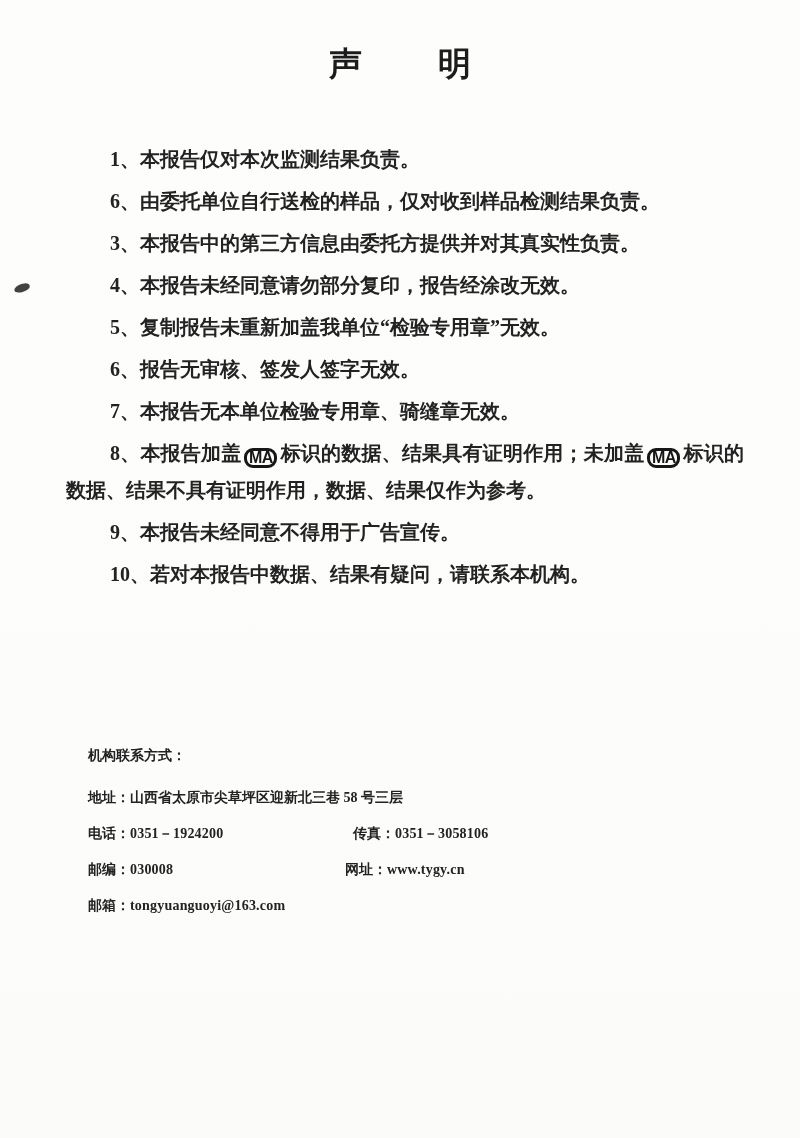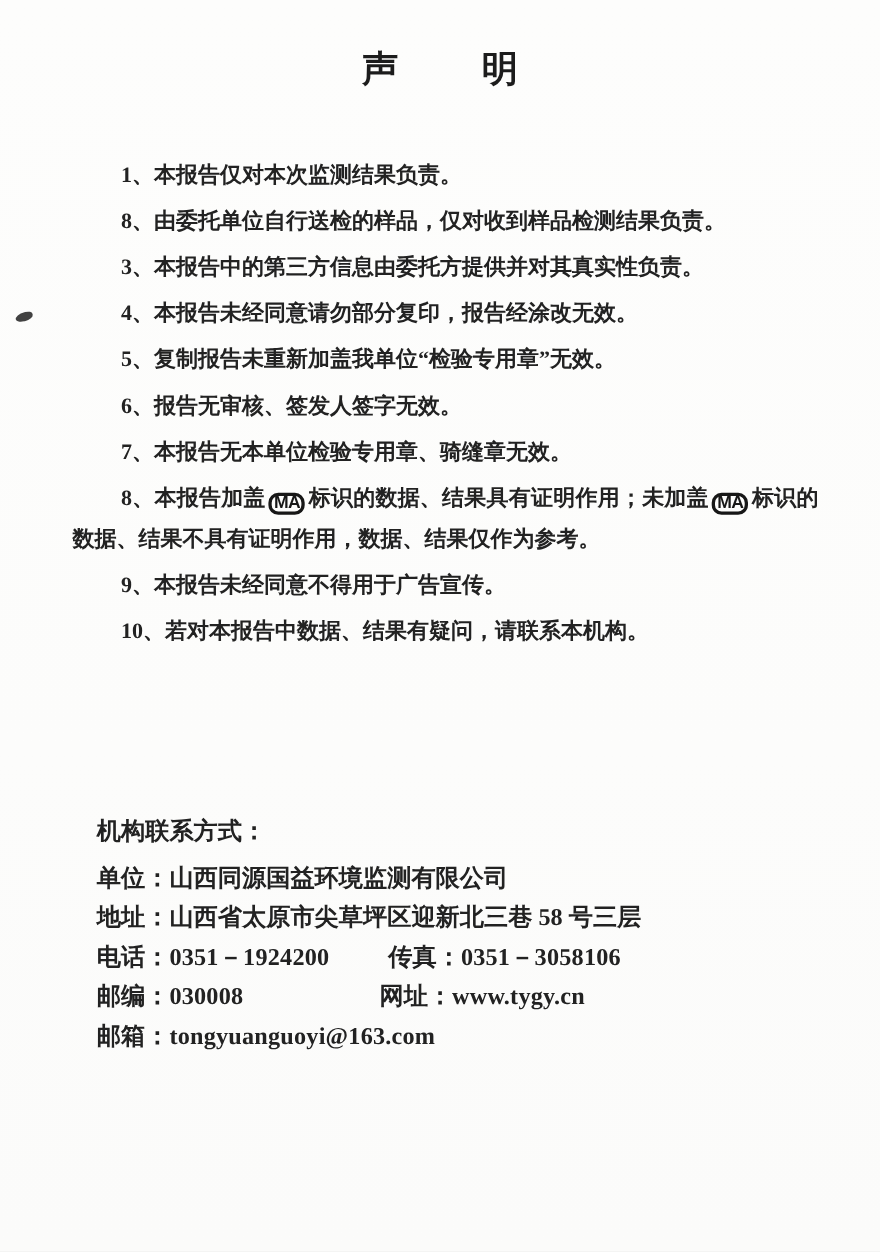--- a/index.html
+++ b/index.html
@@ -56,21 +56,21 @@
     font-weight: 900;
     letter-spacing: -0.5px;
     line-height: 1;
     vertical-align: -3px;
     color: #171717;
     text-indent: 0;
   }
   .contact {
     margin-top: 150px;
     margin-left: 88px;
-    font-size: 22px;
+    font-size: 14px;
     font-weight: 700;
     color: #222;
   }
   .contact .heading {
     margin: 0 0 17px 0;
     line-height: 25px;
   }
   .contact .row {
     margin: 0 0 11px 0;
     line-height: 25px;
@@ -100,37 +100,36 @@
 <body>
 
 <div class="page">
 
   <div class="ink-smudge"></div>
 
   <h1 class="doc-title">声明</h1>
 
   <div class="statements">
     <p>1、本报告仅对本次监测结果负责。</p>
-    <p>8、由委托单位自行送检的样品，仅对收到样品检测结果负责。</p>
+    <p>6、由委托单位自行送检的样品，仅对收到样品检测结果负责。</p>
     <p>3、本报告中的第三方信息由委托方提供并对其真实性负责。</p>
     <p>4、本报告未经同意请勿部分复印，报告经涂改无效。</p>
     <p>5、复制报告未重新加盖我单位“检验专用章”无效。</p>
     <p>6、报告无审核、签发人签字无效。</p>
     <p>7、本报告无本单位检验专用章、骑缝章无效。</p>
 
     <p class="seal-item"><span>8、本报告加盖</span><span class="cma-mark">MA</span><span>标识的数据、结果具有证明作用；未加盖</span><span class="cma-mark">MA</span><span>标识的数据、结果不具有证明作用，数据、结果仅作为参考。</span></p>
 
     <p>9、本报告未经同意不得用于广告宣传。</p>
     <p>10、若对本报告中数据、结果有疑问，请联系本机构。</p>
   </div>
 
   <div class="contact">
     <p class="heading">机构联系方式：</p>
 
-    <p class="row"><span>单位：</span><span>山西同源国益环境监测有限公司</span></p>
 
     <p class="row"><span>地址：</span><span>山西省太原市尖草坪区迎新北三巷 58 号三层</span></p>
 
     <p class="row"><span class="phone-seg"><span>电话：</span><span class="latin">0351－1924200</span></span><span>传真：</span><span class="latin">0351－3058106</span></p>
 
     <p class="row"><span class="col-left"><span>邮编：</span><span class="latin">030008</span></span><span>网址：</span><span class="latin">www.tygy.cn</span></p>
 
     <p class="row"><span>邮箱：</span><span class="latin">tongyuanguoyi@163.com</span></p>
   </div>
 

